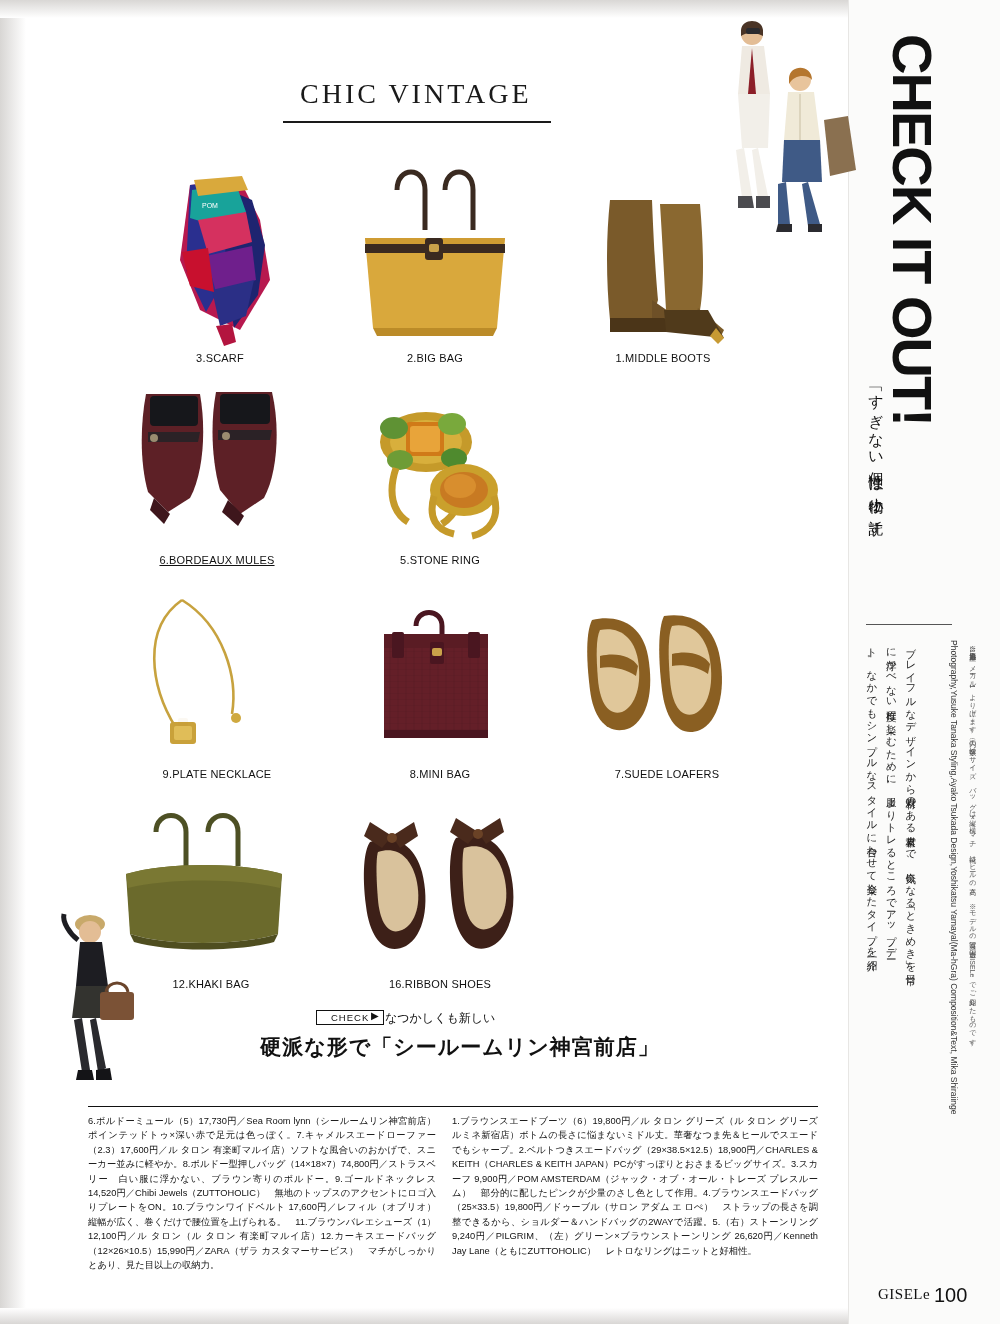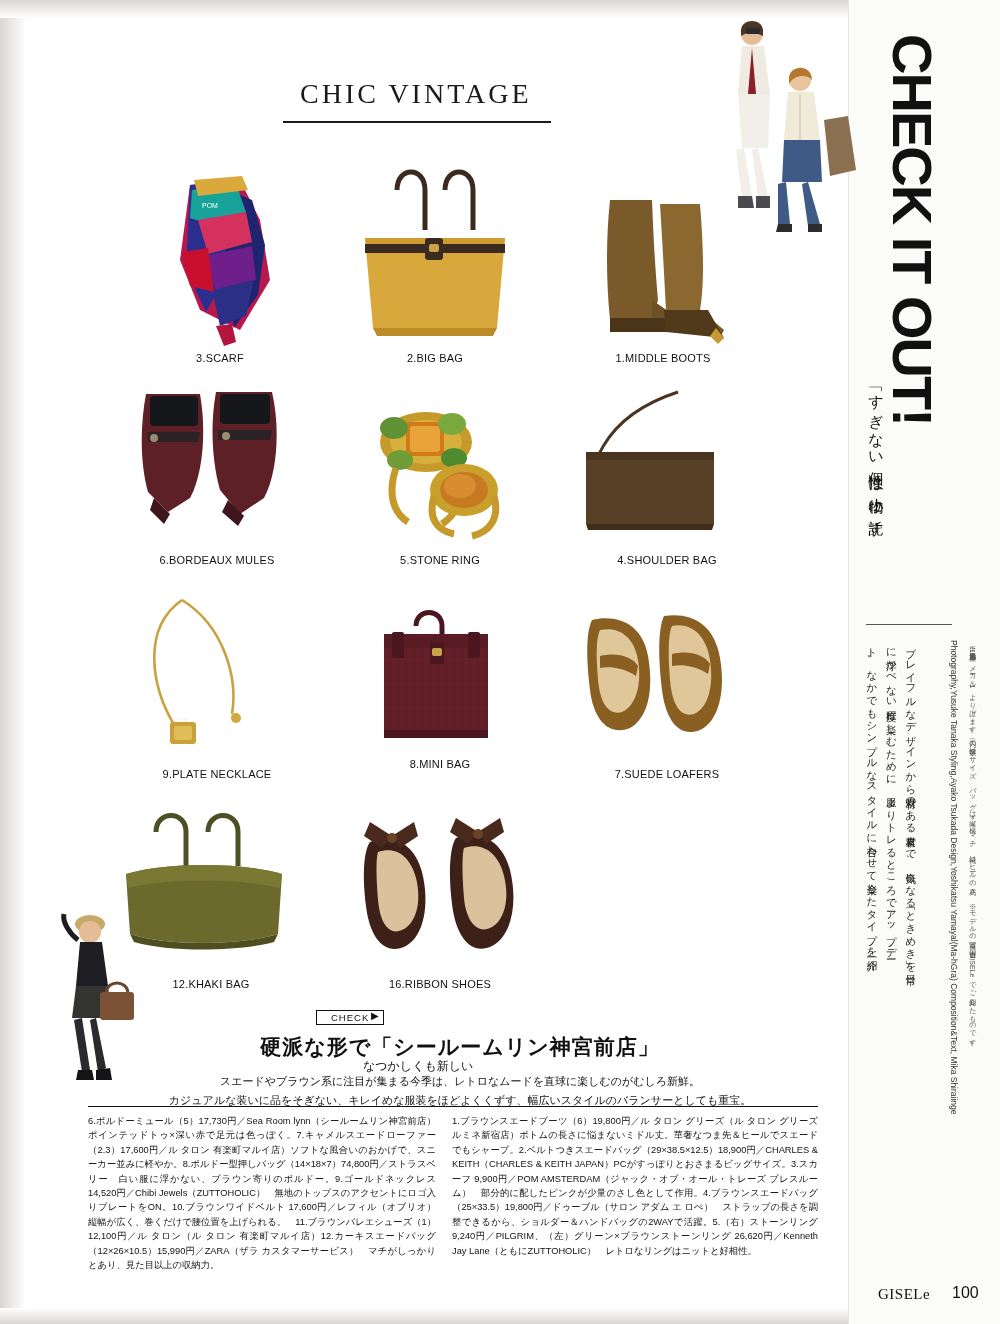--- a/index.html
+++ b/index.html
@@ -82,21 +82,21 @@
   .ph{position:absolute;left:0;top:0;width:100%;}
   
   .check-badge{
     position:absolute;left:316px;top:1010px;
     border:1px solid #111;padding:1px 14px;font-size:9.5px;letter-spacing:1px;color:#111;
   }
   .check-arrow{
     position:absolute;left:371px;top:1010px;font-size:10px;color:#111;
   }
   .check-lead{
-    position:absolute;left:363px;top:1010px;font-size:12px;color:#111;margin-top:48px;
+    position:absolute;left:385px;top:1010px;font-size:12px;color:#111;
   }
   .check-head{
     position:absolute;left:180px;top:1033px;width:560px;text-align:center;
     font-family:"Liberation Serif", serif;
     font-weight:bold;font-size:21px;letter-spacing:1px;color:#111;
   }
   .check-sub{
     position:absolute;left:140px;top:1072px;width:640px;text-align:center;
     font-size:11px;line-height:1.7;color:#111;
   }
@@ -113,21 +113,21 @@
   .cap-col.right{left:452px;width:366px;}
   
   .brand{
     position:absolute;left:878px;top:1286px;
     font-family:"Liberation Serif", serif;
     font-size:15px;letter-spacing:.5px;color:#111;
   }
   .folio{
     position:absolute;left:934px;top:1284px;
     font-family:"Liberation Sans", sans-serif;
-    font-size:16px;color:#111;margin-left:18px;
+    font-size:20px;color:#111;
   }
   
   .figure{position:absolute;}
 </style>
 </head>
 <body>
 
 <div class="page">
 
   <div class="gutter-left"></div>
@@ -195,21 +195,21 @@
       <rect x="42" y="24" width="48" height="30" rx="4" fill="#16171b"></rect>
       <path d="M40,60 L92,60 L90,70 L40,70 Z" fill="#2b2226"></path>
       <circle cx="46" cy="66" r="4" fill="#9a8c70"></circle>
       <path d="M46,126 L62,142 L56,152 L42,138 Z" fill="#3e161c"></path>
       <path d="M108,20 L164,20 C172,54 170,100 156,126 L132,142 L112,118 C104,90 102,52 108,20 Z" fill="#5d2026"></path>
       <rect x="112" y="22" width="50" height="30" rx="4" fill="#16171b"></rect>
       <path d="M110,58 L164,58 L162,68 L110,68 Z" fill="#2b2226"></path>
       <circle cx="118" cy="64" r="4" fill="#9a8c70"></circle>
       <path d="M120,128 L136,144 L130,154 L114,140 Z" fill="#3e161c"></path>
     </svg>
-    <div class="cap" style="top:182px;">6.BORDEAUX MULES</div>
+    <div class="cap" style="top:182px;text-decoration:underline;">6.BORDEAUX MULES</div>
   </div>
 
   <div class="item" style="left:330px;top:372px;width:220px;height:200px;">
     <svg class="ph" viewBox="0 0 220 180" width="220" height="180">
       <ellipse cx="96" cy="70" rx="46" ry="30" fill="#c59a2a"></ellipse>
       <ellipse cx="96" cy="70" rx="36" ry="22" fill="#d8af3c"></ellipse>
       <rect x="76" y="50" width="38" height="34" rx="4" fill="#d07a18"></rect>
       <rect x="80" y="54" width="30" height="26" rx="3" fill="#e8a43a"></rect>
       <ellipse cx="64" cy="56" rx="14" ry="11" fill="#5f9234"></ellipse>
       <ellipse cx="122" cy="52" rx="14" ry="11" fill="#79a93c"></ellipse>
@@ -219,29 +219,20 @@
       <path d="M126,94 C136,118 130,140 112,152" fill="none" stroke="#c59a2a" stroke-width="7"></path>
       <ellipse cx="134" cy="118" rx="34" ry="26" fill="#caa02c"></ellipse>
       <ellipse cx="134" cy="118" rx="24" ry="18" fill="#c87a22"></ellipse>
       <ellipse cx="130" cy="114" rx="16" ry="12" fill="#d88e2e"></ellipse>
       <path d="M104,124 C98,146 106,158 124,162" fill="none" stroke="#c59a2a" stroke-width="7"></path>
       <path d="M164,124 C170,146 160,160 142,164" fill="none" stroke="#c59a2a" stroke-width="7"></path>
     </svg>
     <div class="cap" style="top:182px;">5.STONE RING</div>
   </div>
 
-  <div class="item" style="left:556px;top:372px;width:222px;height:200px;">
-    <svg class="ph" viewBox="0 0 222 180" width="222" height="180">
-      <path d="M36,150 C26,96 48,44 122,20" fill="none" stroke="#4a3320" stroke-width="3"></path>
-      <rect x="30" y="80" width="128" height="72" fill="#584026"></rect>
-      <rect x="30" y="80" width="128" height="8" fill="#4a351f"></rect>
-      <path d="M30,152 L158,152 L156,158 L32,158 Z" fill="#3f2d1a"></path>
-    </svg>
-    <div class="cap" style="top:182px;">4.SHOULDER BAG</div>
-  </div>
 
   <div class="item" style="left:112px;top:586px;width:210px;height:200px;">
     <svg class="ph" viewBox="0 0 210 180" width="210" height="180">
       <path d="M70,14 C30,42 38,100 64,142" fill="none" stroke="#c7a23e" stroke-width="2.6"></path>
       <path d="M70,14 C112,40 126,92 120,128" fill="none" stroke="#c7a23e" stroke-width="2.6"></path>
       <circle cx="124" cy="132" r="5" fill="#cfa93f"></circle>
       <rect x="58" y="136" width="26" height="22" rx="3" fill="#c9a13a"></rect>
       <rect x="62" y="140" width="18" height="14" rx="2" fill="#e0bd58"></rect>
       <rect x="66" y="132" width="10" height="8" rx="2" fill="#b8903010"></rect>
     </svg>
@@ -259,21 +250,21 @@
       <rect x="100" y="56" width="14" height="22" rx="2" fill="#4a1620"></rect>
       <rect x="102" y="62" width="10" height="8" rx="2" fill="#caa24a"></rect>
       <rect x="54" y="144" width="104" height="8" fill="#4a1620"></rect>
       <defs>
         <pattern id="croc" width="8" height="6" patternUnits="userSpaceOnUse">
           <rect width="8" height="6" fill="none"></rect>
           <path d="M0,6 L8,6 M4,0 L4,6" stroke="#2b0d12" stroke-width="0.6"></path>
         </pattern>
       </defs>
     </svg>
-    <div class="cap" style="top:172px;">8.MINI BAG</div>
+    <div class="cap" style="top:182px;">8.MINI BAG</div>
   </div>
 
   <div class="item" style="left:556px;top:586px;width:222px;height:200px;">
     <svg class="ph" viewBox="0 0 222 180" width="222" height="180">
       <path d="M36,34 C62,28 86,38 92,70 C98,104 92,132 74,142 C54,150 38,136 34,104 C30,72 30,46 36,34 Z" fill="#8a5f22"></path>
       <path d="M44,44 C62,40 78,50 82,74 C86,98 80,120 66,126 C52,130 44,116 42,94 C40,70 40,52 44,44 Z" fill="#e0c79a"></path>
       <path d="M44,70 C60,66 76,70 82,80 L80,90 C68,82 54,80 44,82 Z" fill="#8a5f22"></path>
       <path d="M108,30 C136,26 158,38 164,72 C170,106 162,136 144,144 C124,152 110,136 106,104 C102,72 102,42 108,30 Z" fill="#8a5f22"></path>
       <path d="M116,40 C134,36 150,48 154,74 C158,100 152,122 138,128 C124,132 116,118 114,94 C112,70 112,48 116,40 Z" fill="#e0c79a"></path>
       <path d="M116,68 C132,64 148,68 154,78 L152,88 C140,80 126,78 116,80 Z" fill="#8a5f22"></path>
@@ -346,22 +337,20 @@
     <path d="M44,124 L56,166 L44,168 L38,126 Z" fill="#3f5a86"></path>
     <path d="M14,166 L28,166 L28,174 L12,174 Z" fill="#2b2b30"></path>
     <path d="M44,166 L58,166 L58,174 L44,174 Z" fill="#2b2b30"></path>
     <path d="M60,62 L84,58 L92,112 L66,118 Z" fill="#8a7050"></path>
   </svg>
 
   <div class="check-badge">CHECK</div>
   <div class="check-arrow">▶</div>
   <div class="check-lead">なつかしくも新しい</div>
   <div class="check-head">硬派な形で「シールームリン神宮前店」</div>
-  <div class="check-sub" style="white-space:pre-line;">スエードやブラウン系に注目が集まる今季は、レトロなムードを直球に楽しむのがむしろ新鮮。
-カジュアルな装いに品をそぎない、キレイめな服装をほどよくくずす、幅広いスタイルのバランサーとしても重宝。</div>
 
   <div class="cap-rule"></div>
   <div class="cap-col left">6.ボルドーミュール（5）17,730円／Sea Room lynn（シールームリン神宮前店）ポインテッドトゥ×深い赤で足元は色っぽく。7.キャメルスエードローファー（2.3）17,600円／ル タロン 有楽町マルイ店）ソフトな風合いのおかげで、スニーカー並みに軽やか。8.ボルドー型押しバッグ（14×18×7）74,800円／ストラスベリー　白い服に浮かない、ブラウン寄りのボルドー。9.ゴールドネックレス 14,520円／Chibi Jewels（ZUTTOHOLIC）　無地のトップスのアクセントにロゴ入りプレートをON。10.ブラウンワイドベルト 17,600円／レフィル（オブリオ）　縦幅が広く、巻くだけで腰位置を上げられる。　11.ブラウンバレエシューズ（1）12,100円／ル タロン（ル タロン 有楽町マルイ店）12.カーキスエードバッグ（12×26×10.5）15,990円／ZARA（ザラ カスタマーサービス）　マチがしっかりとあり、見た目以上の収納力。</div>
   <div class="cap-col right">1.ブラウンスエードブーツ（6）19,800円／ル タロン グリーズ（ル タロン グリーズ ルミネ新宿店）ボトムの長さに悩まないミドル丈。華奢なつま先＆ヒールでスエードでもシャープ。2.ベルトつきスエードバッグ（29×38.5×12.5）18,900円／CHARLES &amp; KEITH（CHARLES &amp; KEITH JAPAN）PCがすっぽりとおさまるビッグサイズ。3.スカーフ 9,900円／POM AMSTERDAM（ジャック・オブ・オール・トレーズ プレスルーム）　部分的に配したピンクが少量のさし色として作用。4.ブラウンスエードバッグ（25×33.5）19,800円／ドゥーブル（サロン アダム エ ロぺ）　ストラップの長さを調整できるから、ショルダー＆ハンドバッグの2WAYで活躍。5.（右）ストーンリング 9,240円／PILGRIM、（左）グリーン×ブラウンストーンリング 26,620円／Kenneth Jay Lane（ともにZUTTOHOLIC）　レトロなリングはニットと好相性。</div>
 
   <div class="brand">GISELe</div>
   <div class="folio">100</div>
 
 </div>
 

